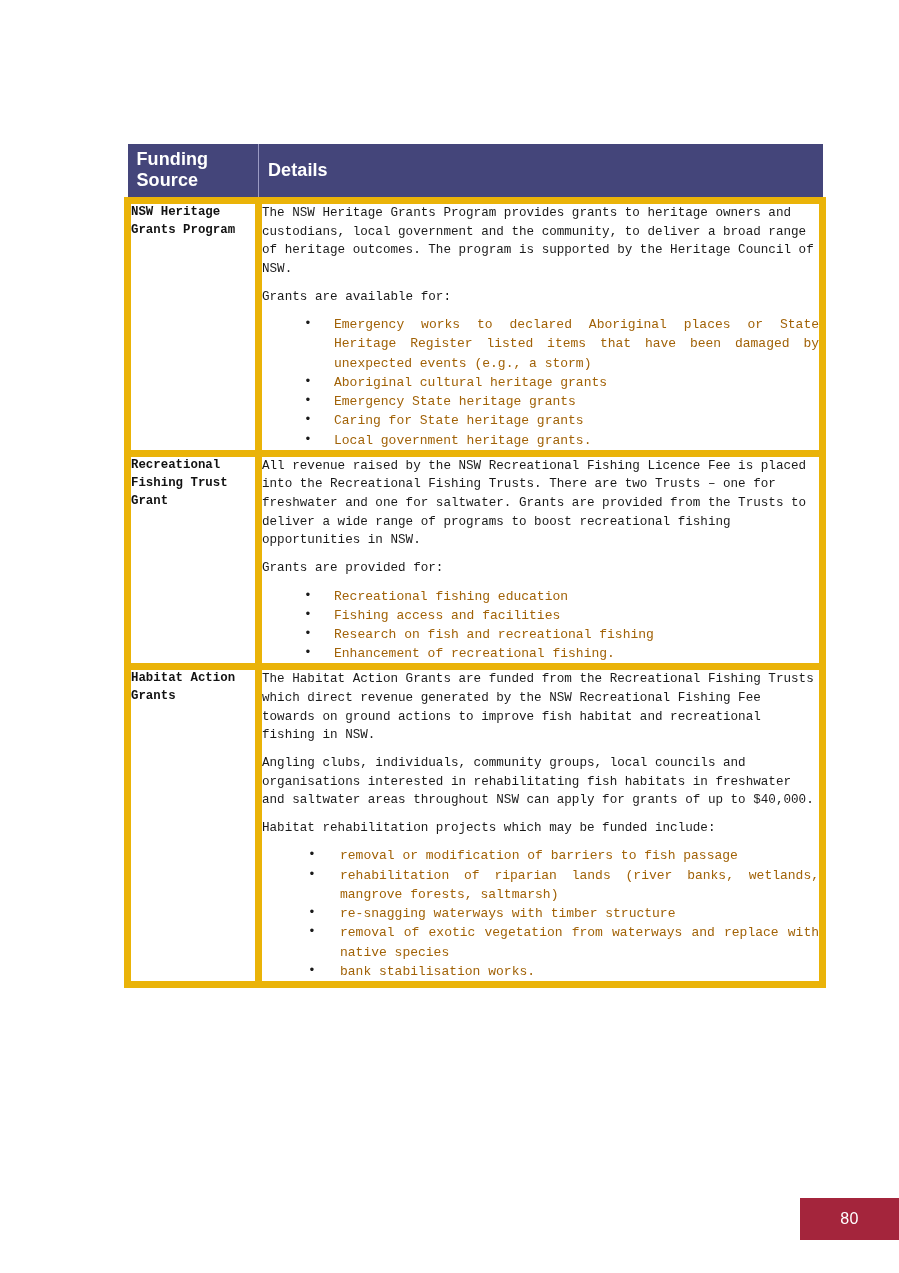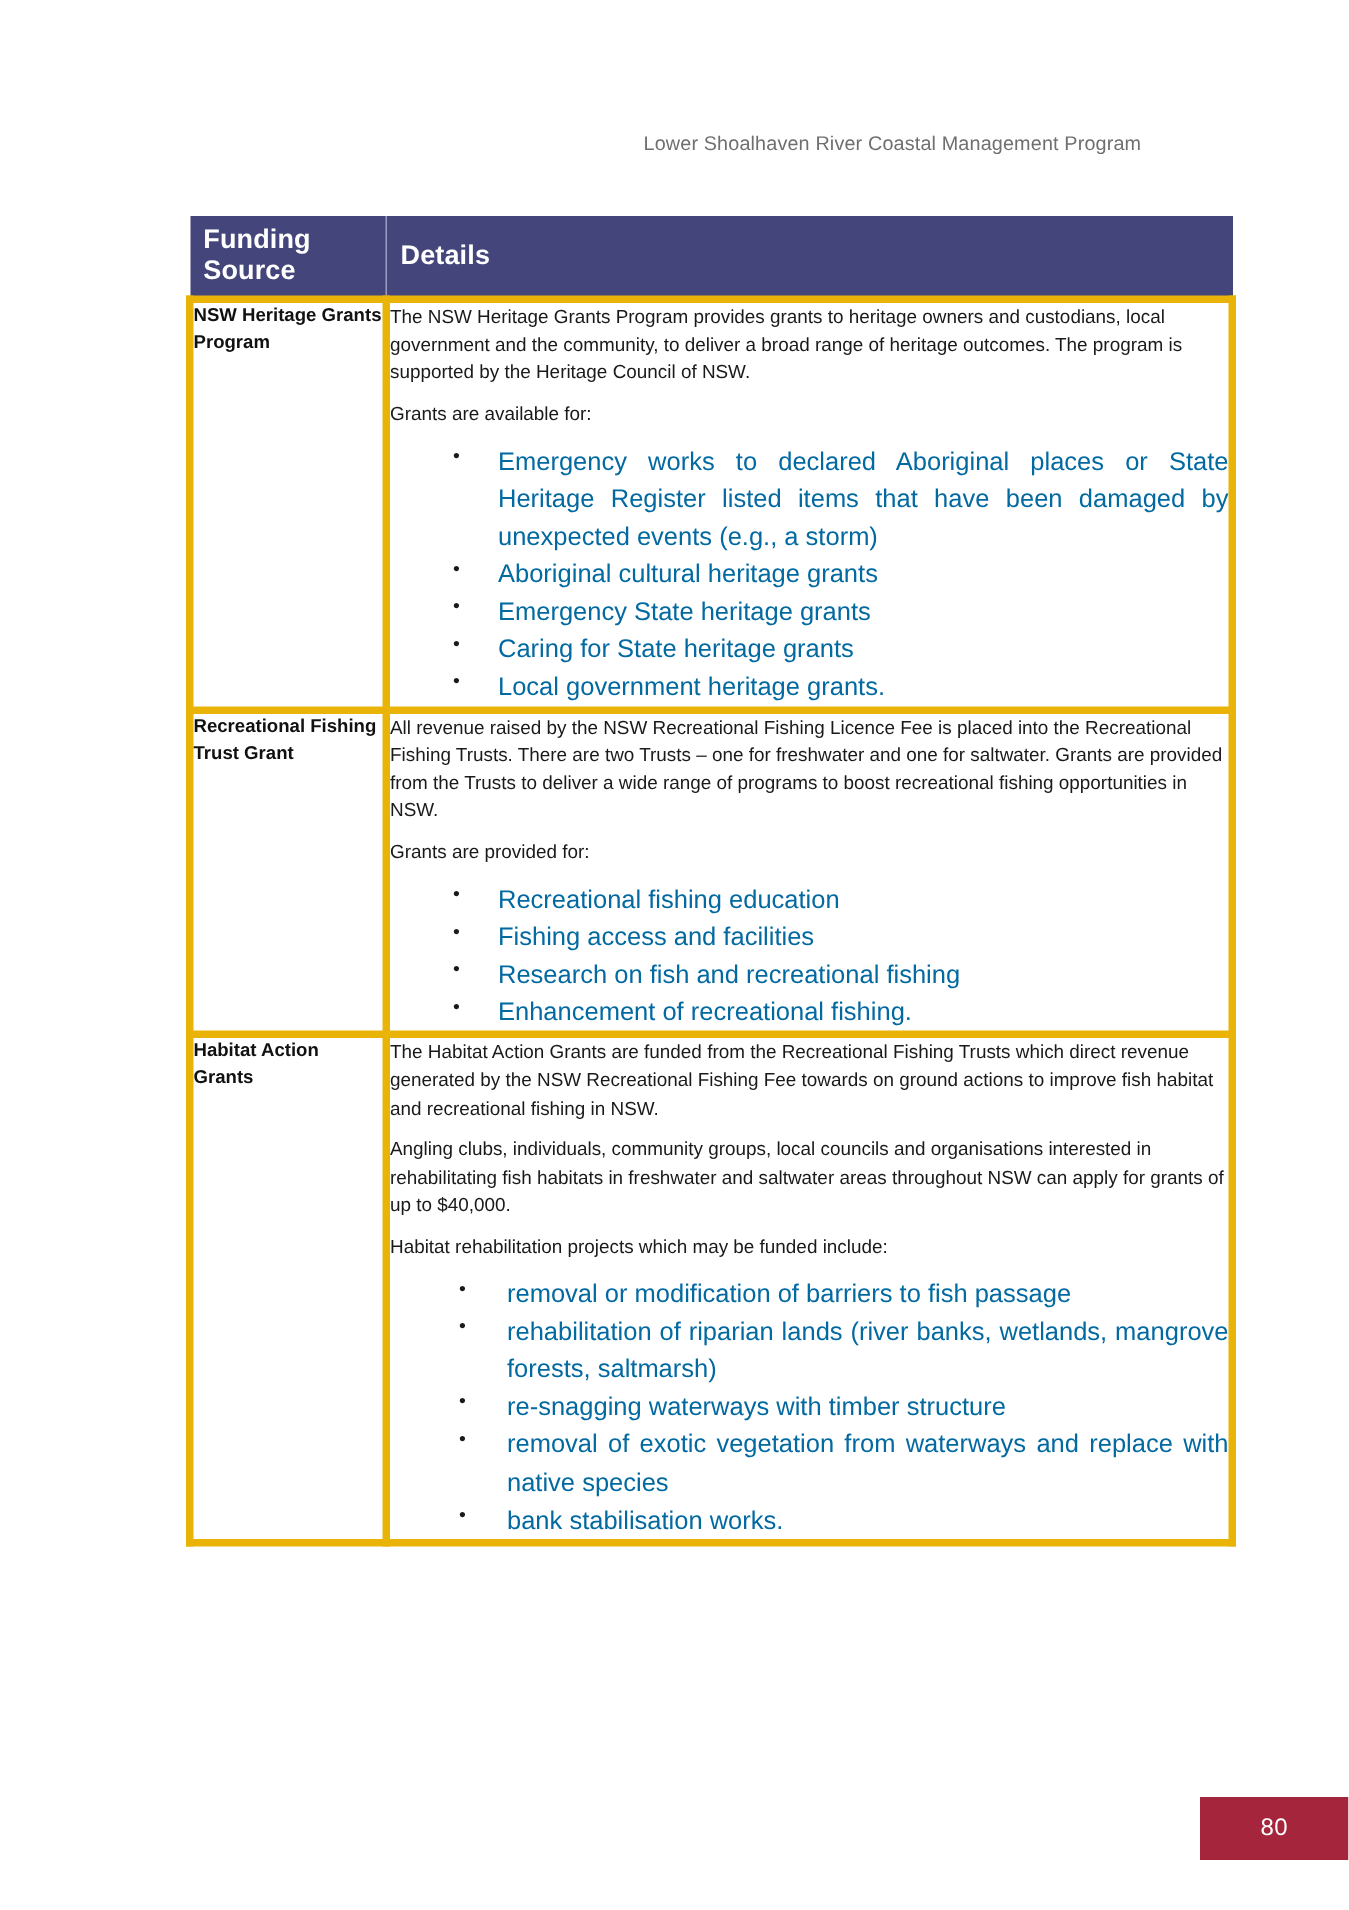--- a/index.html
+++ b/index.html
@@ -95,24 +95,25 @@
     padding: 5px 8px 6px 9px;
     border: none;
     vertical-align: middle;
     letter-spacing: 0.1px;
   }
   .doc-table thead th.col-details {
     border-left: 1.5px solid #9b9bc4;
   }
 
   .doc-table tbody td {
-    border: 5px solid #eab308;
+    border: 7px solid #eab308;
     vertical-align: top;
     padding: 0;
     background: #ffffff;
+    font-family: Liberation Mono, monospace;
   }
   td.src-cell {
     font-size: 12.4px;
     font-weight: 700;
     line-height: 1.45;
     padding: 8px 8px 8px 9px;
     vertical-align: middle;
     color: #111111;
   }
   td.det-cell {
@@ -127,25 +128,25 @@
   }
   .para:last-child { margin-bottom: 0; }
 
   ul.blist {
     list-style: none;
     margin: 0 0 0 0;
     padding: 0;
   }
   ul.blist li {
     position: relative;
-    font-size: 17px;
+    font-size: 13px;
     line-height: 1.48;
     padding-left: 72px;
     margin-bottom: 0px;
-    color: #0369a1;
+    color: #a16207;
   }
   ul.blist li::before {
     content: "\2022";
     position: absolute;
     left: 42px;
     top: -1px;
     font-size: 13px;
     color: #1a1a1a;
   }
   ul.blist.indent li { padding-left: 78px; }
@@ -165,21 +166,20 @@
     display: flex;
     align-items: center;
     justify-content: center;
     letter-spacing: 0.3px;
   }
 </style>
 </head>
 <body>
 
 <div class="page-header">
-  <div class="header-title">Lower Shoalhaven River Coastal Management Program</div>
 </div>
 
 <table class="doc-table">
   <colgroup>
     <col class="c1">
     <col class="c2">
   </colgroup>
   <thead>
     <tr>
       <th class="col-source">Funding Source</th>

